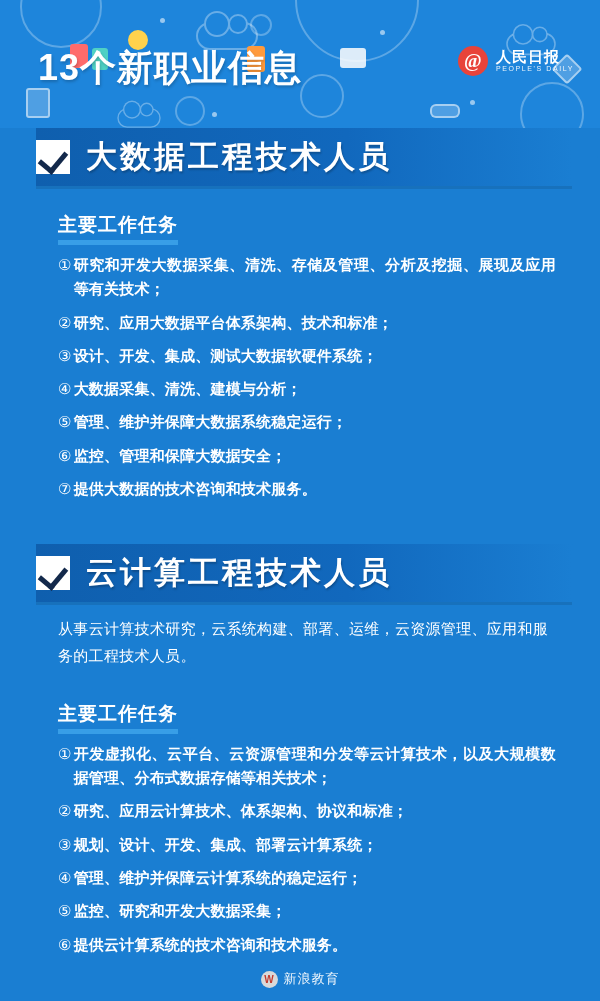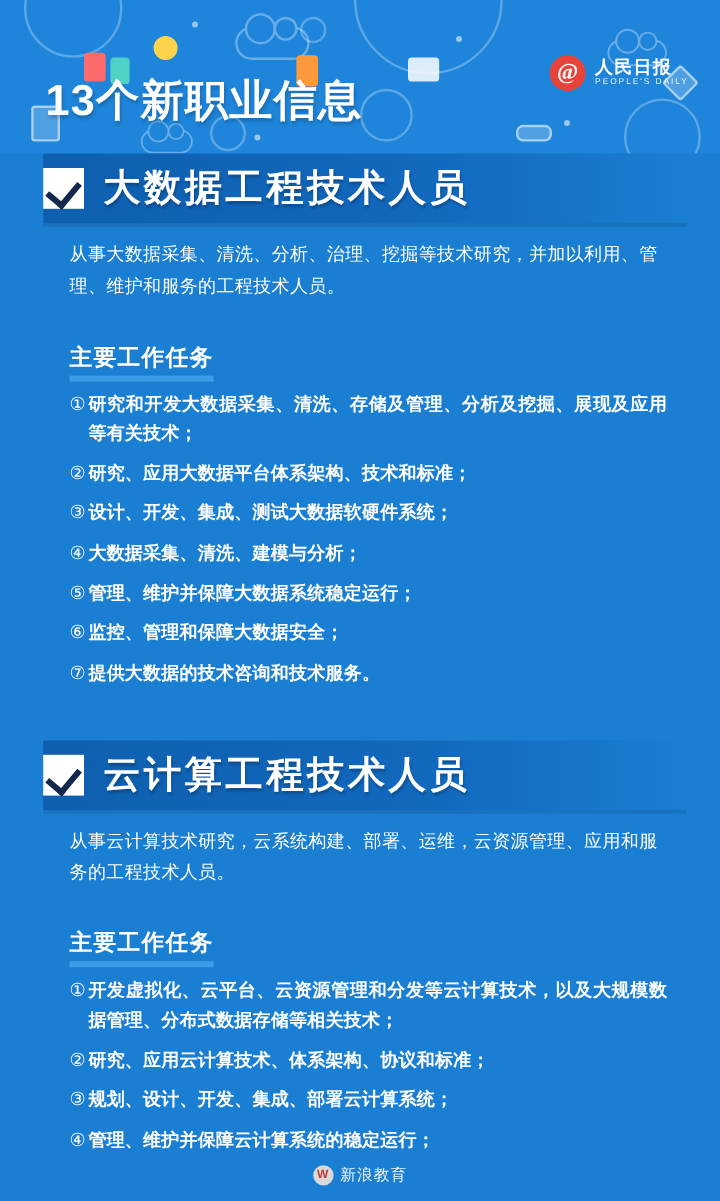--- a/index.html
+++ b/index.html
@@ -78,21 +78,21 @@
   .ti3 { left: 247px; top: 46px; width: 14px; height: 22px; background:#ff9a3c; border-color:#ff9a3c;}
   .ti4 { left: 340px; top: 48px; width: 22px; height: 16px; background:#ffffff; border-color:#ffffff; opacity:.85;}
   .ti5 { left: 70px; top: 44px; width: 14px; height: 20px; background:#ff6b6b; border-color:#ff6b6b;}
   .ti6 { left: 92px; top: 48px; width: 12px; height: 18px; background:#4fd1c5; border-color:#4fd1c5;}
   .ti7 { left: 430px; top: 104px; width: 26px; height: 10px; border-radius: 6px;}
   .ti8 { left: 556px; top: 58px; width: 18px; height: 18px; transform: rotate(45deg); }
 
   .title-main {
     position: absolute;
     left: 38px;
-    top: 60px;
+    top: 44px;
     font-size: 36px;
     font-weight: bold;
     color: #ffffff;
     letter-spacing: 1px;
     text-shadow: 1px 2px 3px rgba(0,0,0,.2);
     white-space: nowrap;
   }
 
   .brand {
     position: absolute;
@@ -281,21 +281,20 @@
         <div class="brand-en">PEOPLE'S DAILY</div>
       </div>
     </div>
   </div>
 
   <div class="section">
     <div class="sec-head">
       <div class="checkbox"></div>
       <div class="sec-title">大数据工程技术人员</div>
     </div>
-    <div class="sec-intro">从事大数据采集、清洗、分析、治理、挖掘等技术研究，并加以利用、管理、维护和服务的工程技术人员。</div>
     <div class="sec-sub">
       <span>主要工作任务</span>
       <span class="ul"></span>
     </div>
     <ul class="task-list">
       <li>
           <span class="num">①</span>
           <span class="txt">研究和开发大数据采集、清洗、存储及管理、分析及挖掘、展现及应用等有关技术；</span>
         </li>
       <li>

